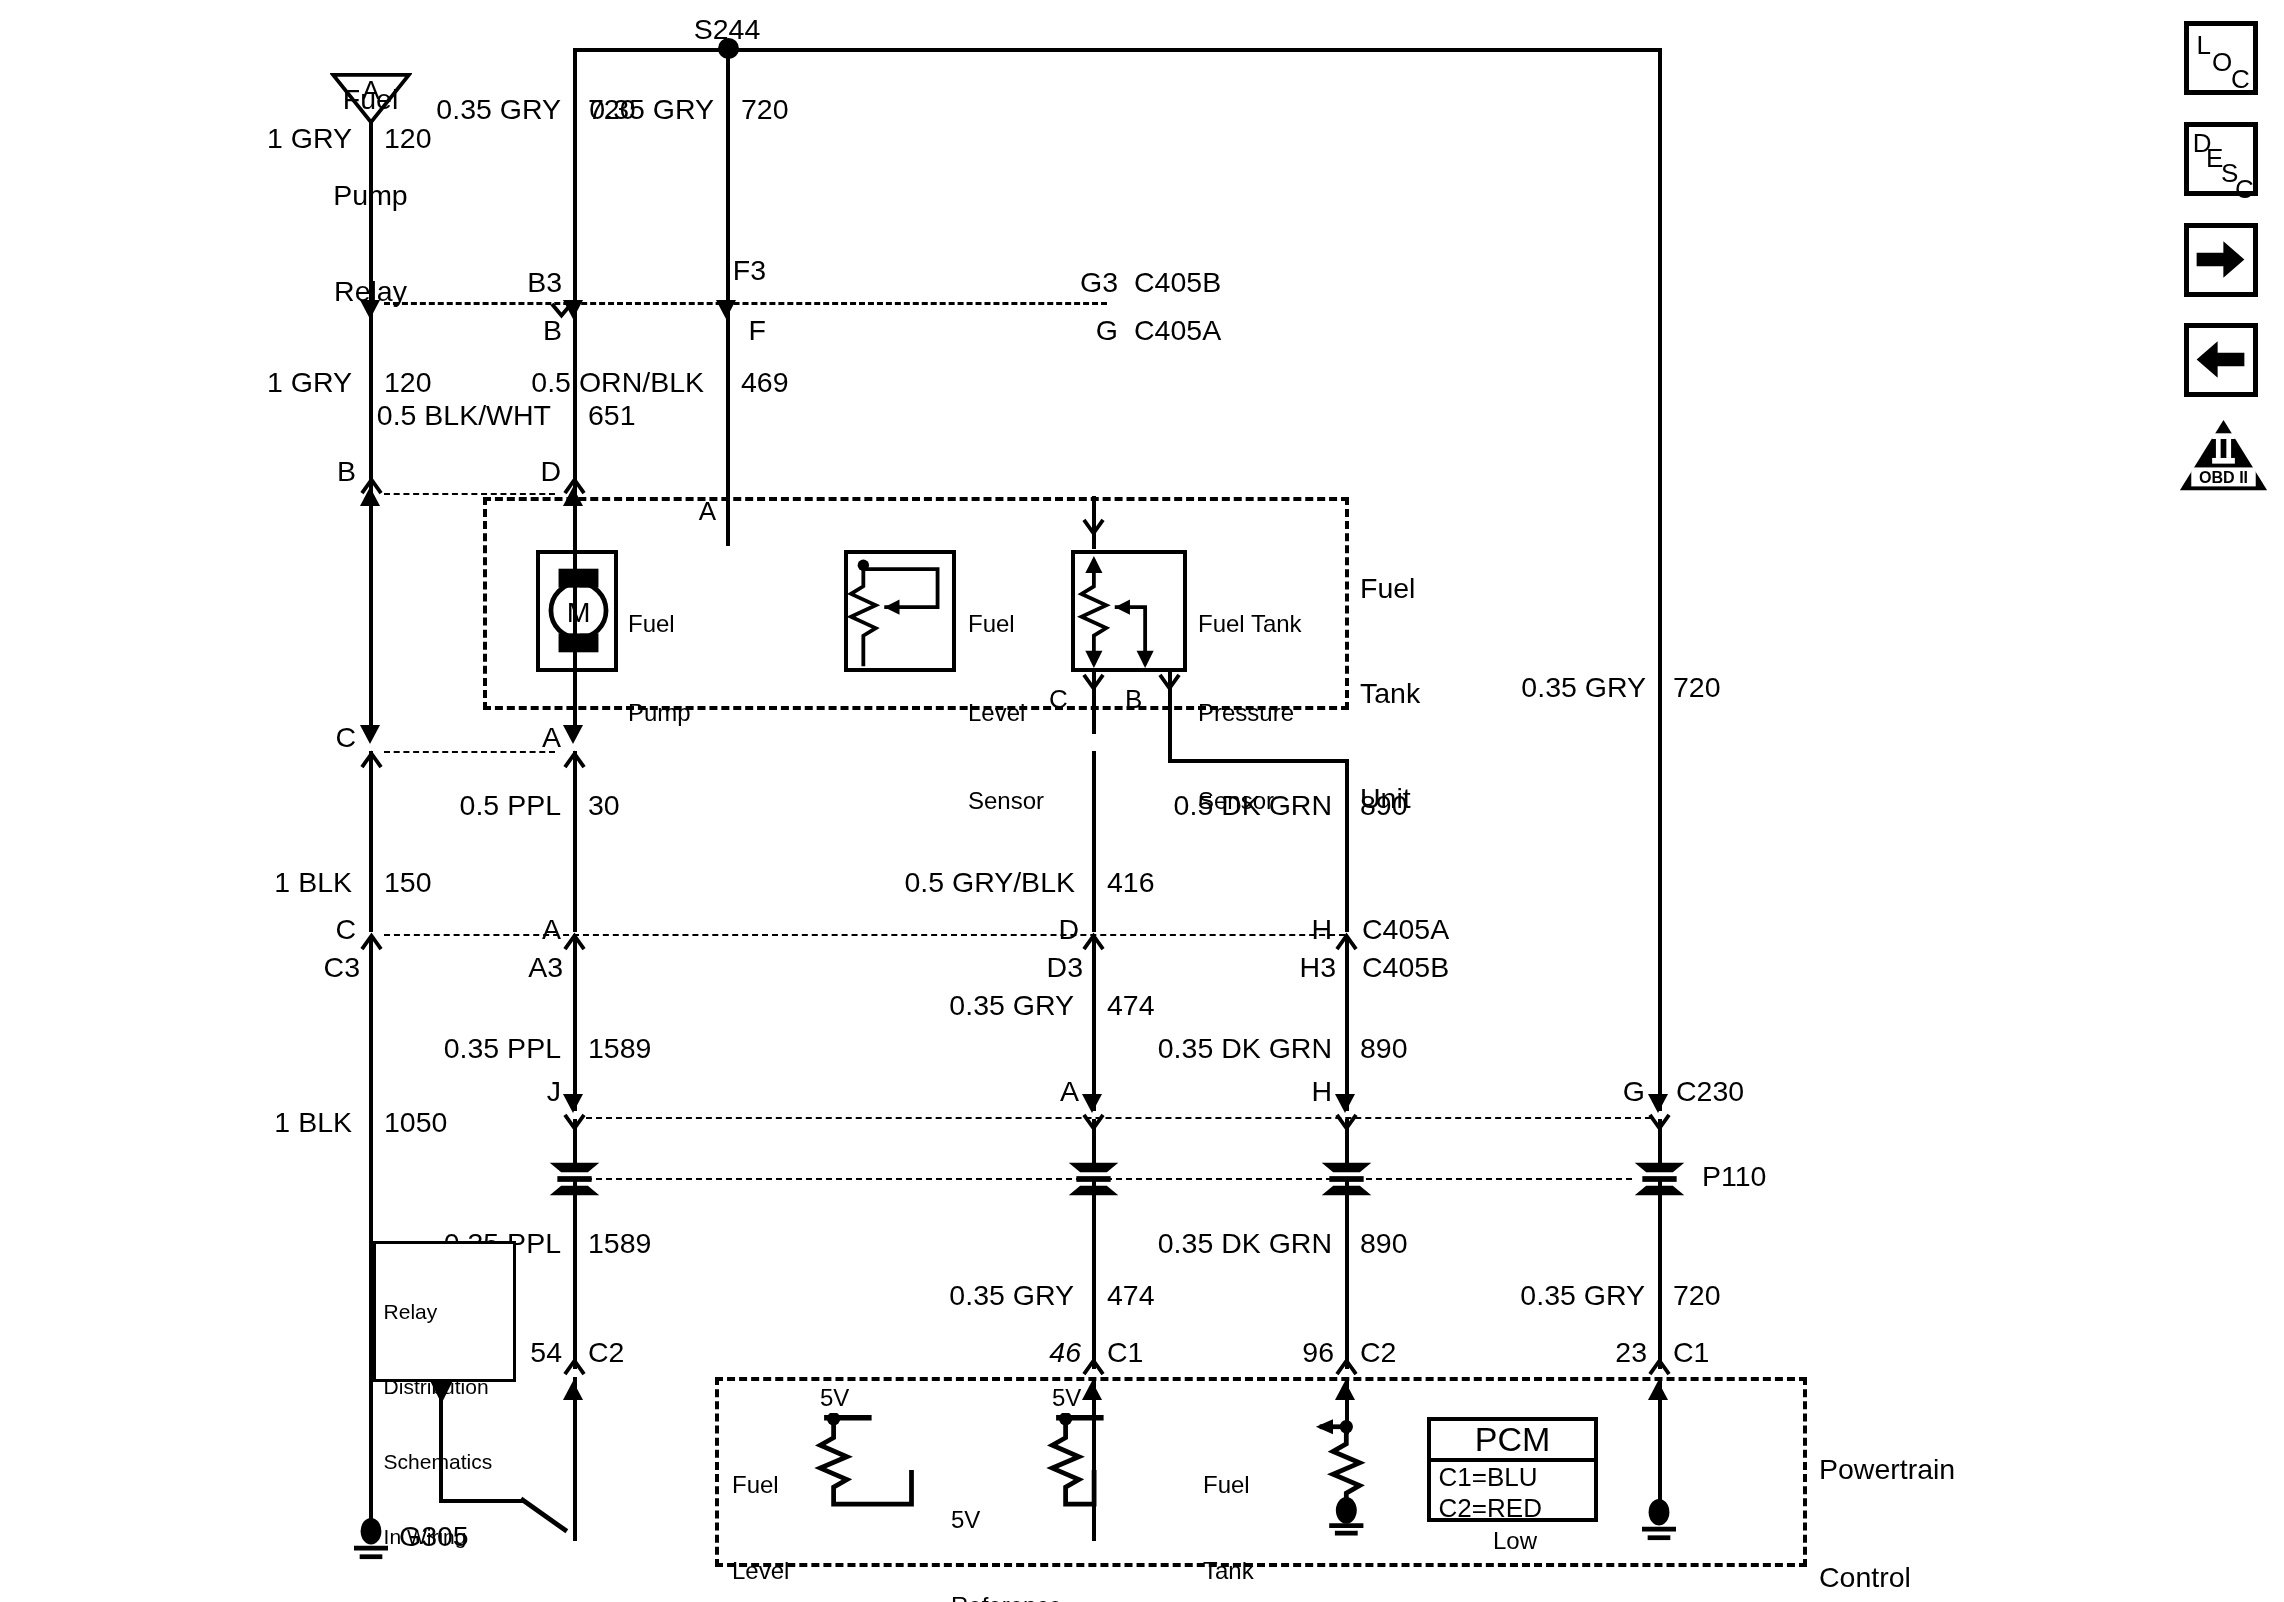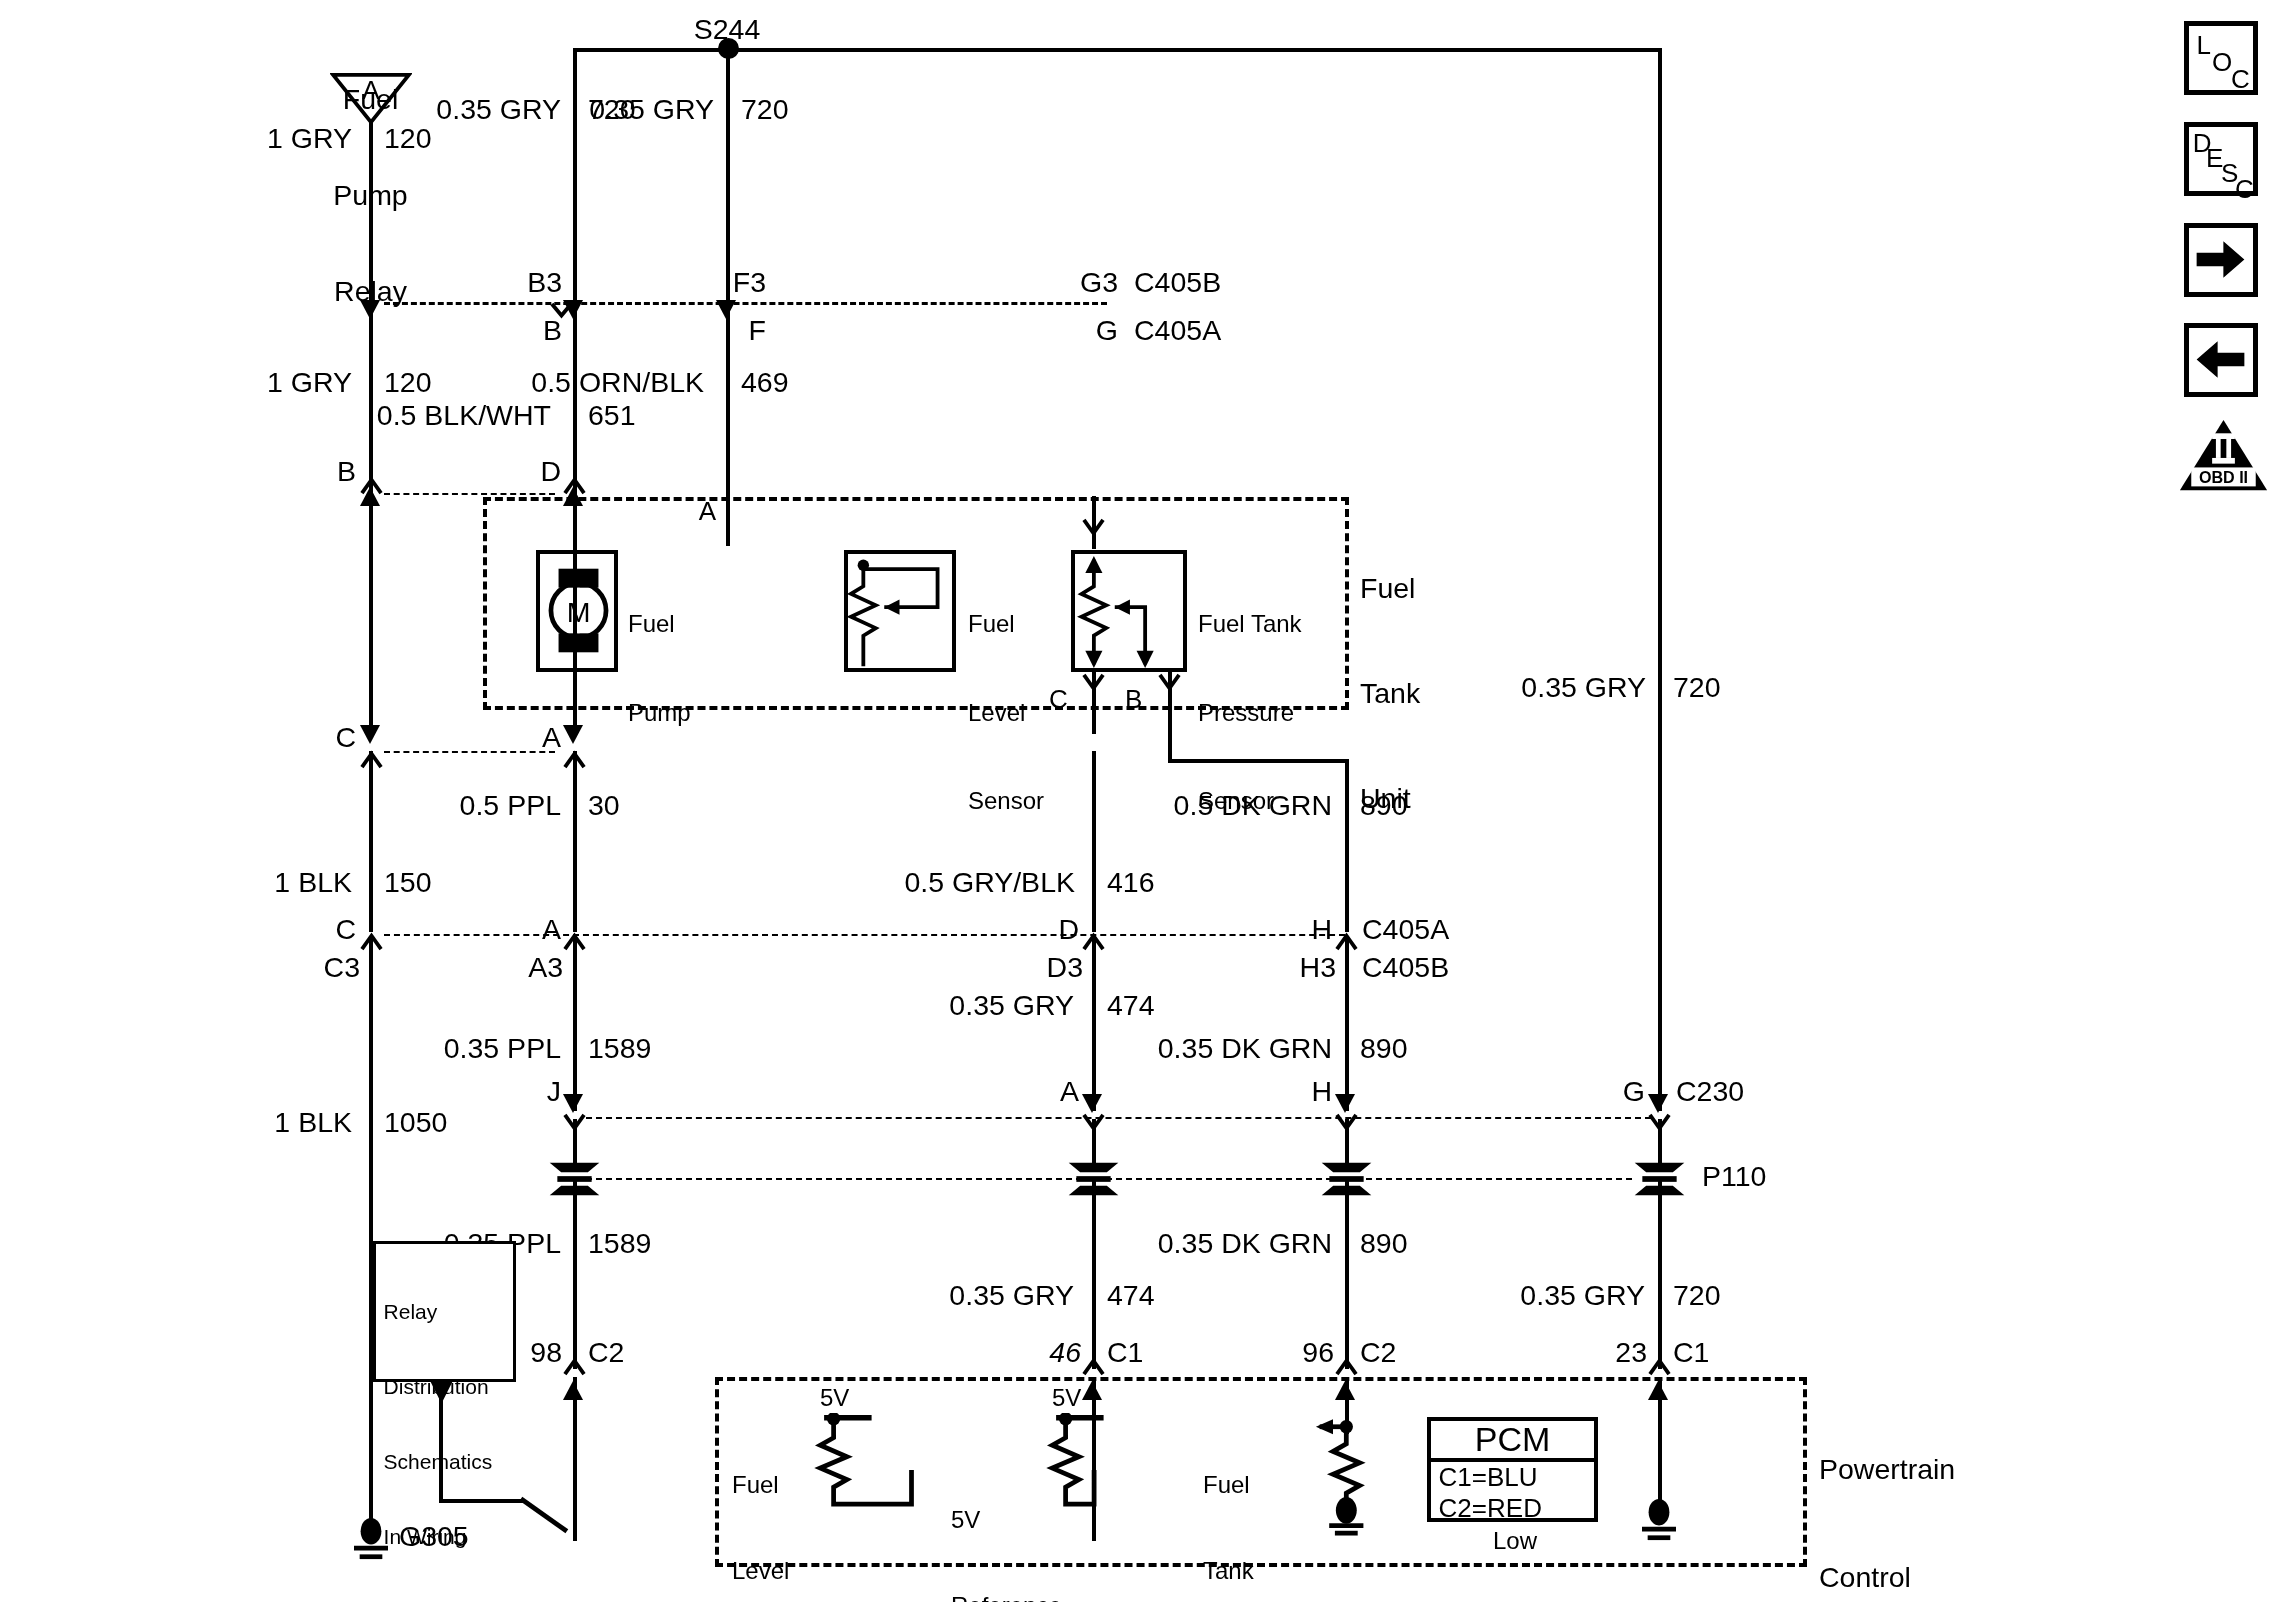--- a/index.html
+++ b/index.html
@@ -155,21 +155,21 @@
   <div class="arrow-down" style="left:716px;top:300px;"></div>
   <div class="lbl r" style="left:476px;top:93px;width:238px;">0.35 GRY</div>
   <div class="lbl" style="left:741px;top:93px;">720</div>
 
   <div class="wire vw" style="left:1658px;top:48px;height:1063px;"></div>
   <div class="arrow-down" style="left:1648px;top:1094px;"></div>
   <div class="lbl r" style="left:1408px;top:671px;width:238px;">0.35 GRY</div>
   <div class="lbl" style="left:1673px;top:671px;">720</div>
 
   <div class="lbl r" style="left:476px;top:266px;width:86px;">B3</div>
-  <div class="lbl r" style="left:680px;top:266px;width:86px;">F3</div>
+  <div class="lbl r" style="left:680px;top:254px;width:86px;">F3</div>
   <div class="lbl r" style="left:1032px;top:266px;width:86px;">G3</div>
   <div class="lbl" style="left:1134px;top:266px;">C405B</div>
 
   <div class="ychev" style="left:550px;top:302px;">
     <svg width="23" height="23" viewBox="0 0 24 24">
         <polyline points="2,2 12,14 22,2" fill="none" stroke="#000" stroke-width="4"></polyline>
       </svg>
   </div>
 
   <div class="dashline" style="left:384px;top:302px;width:723px;"></div>
@@ -449,21 +449,21 @@
   <div class="lbl" style="left:1107px;top:1279px;">474</div>
 
   <div class="wire vw" style="left:1345px;top:1179px;height:190px;"></div>
   <div class="lbl r" style="left:1037px;top:1227px;width:295px;">0.35 DK GRN</div>
   <div class="lbl" style="left:1360px;top:1227px;">890</div>
 
   <div class="wire vw" style="left:1658px;top:1179px;height:190px;"></div>
   <div class="lbl r" style="left:1412px;top:1279px;width:233px;">0.35 GRY</div>
   <div class="lbl" style="left:1673px;top:1279px;">720</div>
 
-  <div class="lbl r" style="left:476px;top:1336px;width:86px;">98</div>
+  <div class="lbl r" style="left:476px;top:1336px;width:86px;">54</div>
   <div class="lbl" style="left:588px;top:1336px;">C2</div>
   <div class="lbl r" style="left:995px;top:1336px;width:86px;font-style:italic;">46</div>
   <div class="lbl" style="left:1107px;top:1336px;">C1</div>
   <div class="lbl r" style="left:1248px;top:1336px;width:86px;">96</div>
   <div class="lbl" style="left:1360px;top:1336px;">C2</div>
   <div class="lbl r" style="left:1561px;top:1336px;width:86px;">23</div>
   <div class="lbl" style="left:1673px;top:1336px;">C1</div>
 
   <div class="ychev" style="left:563px;top:1355px;">
     <svg width="23" height="21" viewBox="0 0 24 22">

